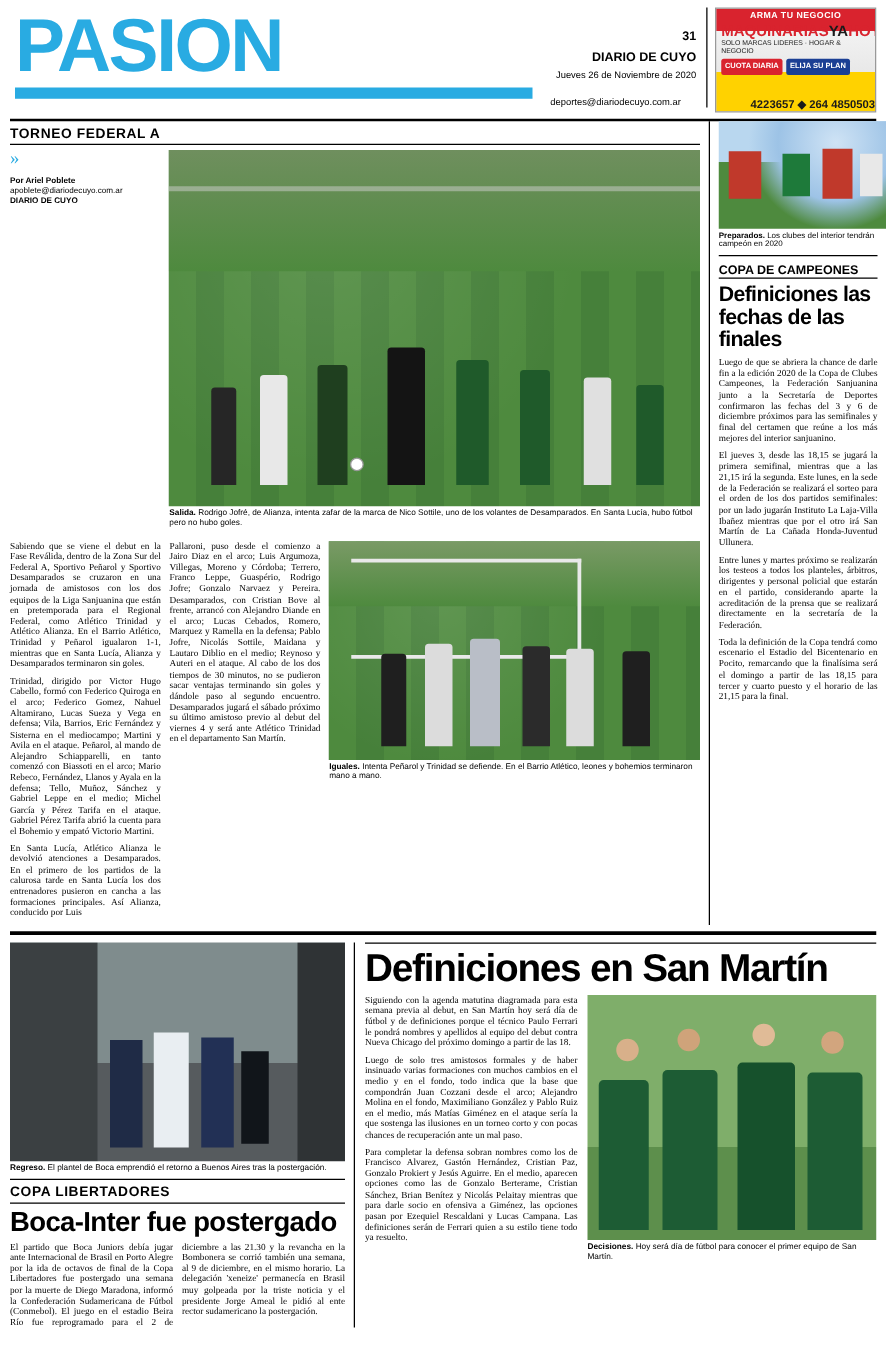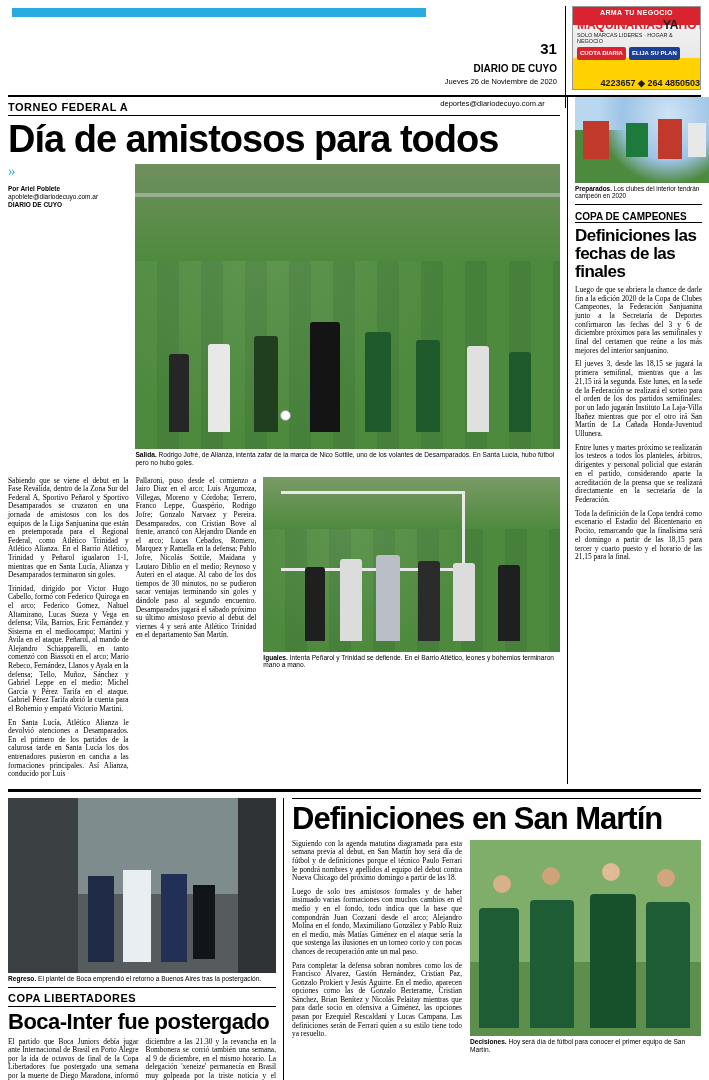--- a/index.html
+++ b/index.html
@@ -25,21 +25,21 @@
     color:#29ABE2;
     line-height:62px;
     margin:0;
     padding-left:4px;
   }
   .logo-rule { height:9px; background:#29ABE2; margin:2px 4px 0 4px; width:414px; }
   .head-mid {
     width:145px; padding-top:18px; text-align:right; padding-right:8px;
     border-right:1px solid #000;
   }
-  .head-mid .pagenum { font-family:"Liberation Sans", sans-serif; font-weight:bold; font-size:15px;margin-top:16px; }
+  .head-mid .pagenum { font-family:"Liberation Sans", sans-serif; font-weight:bold; font-size:10px; }
   .head-mid .diario { font-family:"Liberation Sans", sans-serif; font-weight:bold; font-size:10px; margin-top:6px;}
   .head-mid .fecha { font-family:"Liberation Sans", sans-serif; font-size:7.5px; margin-top:3px; }
   .head-mid .mail { font-family:"Liberation Sans", sans-serif; font-size:7.5px; margin-top:13px;text-align:center; }
   .ad-top {
     width:136px; margin-left:6px; height:84px;
     border:1px solid #999;
     background:linear-gradient(180deg,#d9232e 0%, #d9232e 22%, #f2f2f2 22%, #e8e8e8 62%, #ffd200 62%, #ffd200 100%);
     position:relative; overflow:hidden;
     font-family:"Liberation Sans", sans-serif;
   }
@@ -125,20 +125,21 @@
   
   .pl { position:absolute; bottom:6%; background:#1d1d1d; border-radius:3px 3px 0 0; }
 </style>
 </head>
 <body>
 
 <div class="page">
 
   <div class="masthead">
     <div class="logo-box">
+      <div class="logo-text">PASION</div>
       <div class="logo-rule"></div>
     </div>
     <div class="head-mid">
       <div class="pagenum">31</div>
       <div class="diario">DIARIO DE CUYO</div>
       <div class="fecha">Jueves 26 de Noviembre de 2020</div>
       <div class="mail">deportes@diariodecuyo.com.ar</div>
     </div>
     <div class="ad-top">
       <div class="l1">ARMA TU NEGOCIO</div>
@@ -153,21 +154,20 @@
       <div class="phone">4223657 ◆ 264 4850503</div>
     </div>
   </div>
   <div class="rule-black"></div>
 
   <div class="body-wrap">
 
     <div class="left-col">
       <div class="kicker">TORNEO FEDERAL A</div>
       <div class="hr-thin"></div>
-      <h1 class="headline">Día de amistosos para todos</h1>
 
       <div class="lead-row">
         <div class="lead-left">
           <div class="bullet-head">
             <span class="bullet-icon">»</span>
           </div>
           <div class="byline">
             <div class="b1">Por Ariel Poblete</div>
             <div class="b2">apoblete@diariodecuyo.com.ar</div>
             <div class="b3">DIARIO DE CUYO</div>

